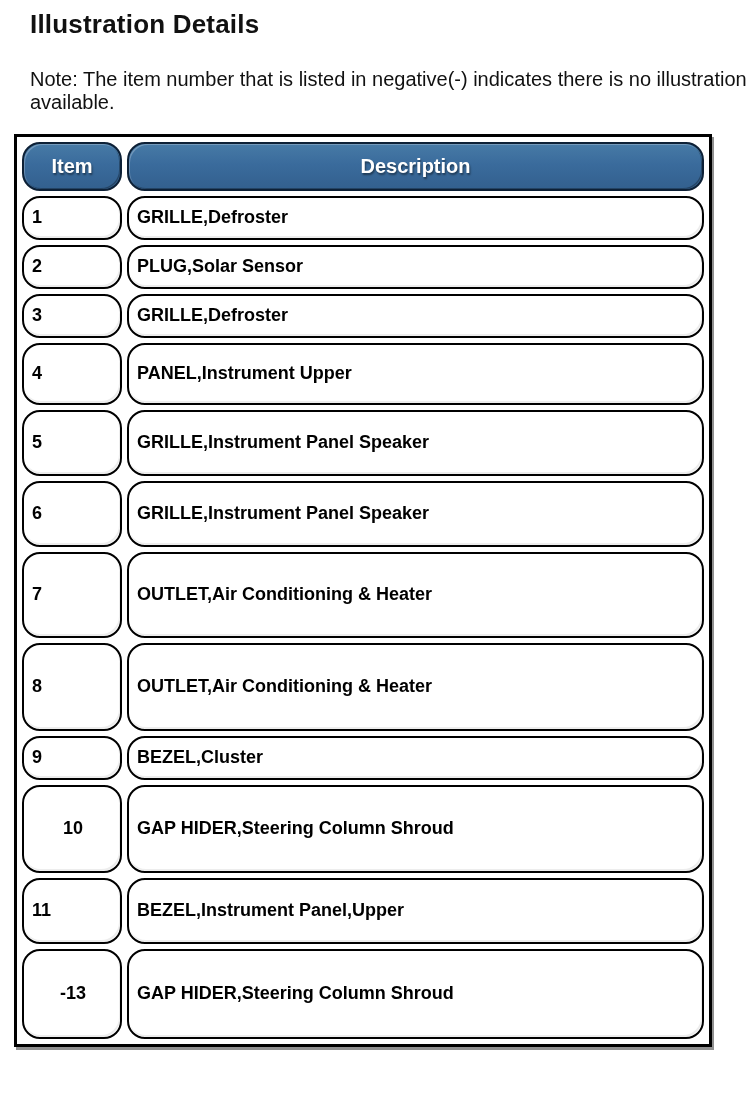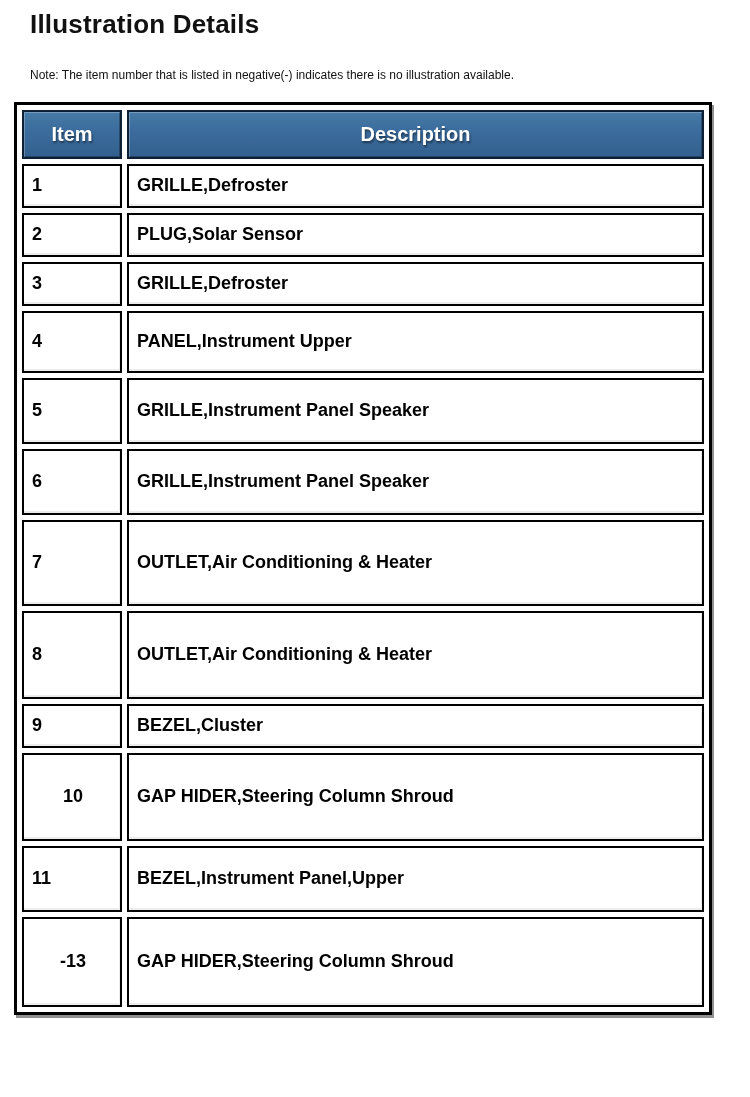--- a/index.html
+++ b/index.html
@@ -16,38 +16,39 @@
     margin: 10px 0 0 30px;
     font-size: 26px;
     font-weight: bold;
     color: #111111;
     line-height: 1.1;
     letter-spacing: 0.2px;
   }
 
   .page-note {
     margin: 29px 0 0 30px;
-    font-size: 12px;
+    font-size: 20px;
     color: #111111;
   }
 
   table.parts-table {
     margin: 20px 0 0 14px;
     width: 618px;
     table-layout: fixed;
     border-collapse: separate;
     border-spacing: 5px;
     border: 3px solid #000000;
     background: #ffffff;
     box-shadow: 2px 3px 0 #909090;
   }
 
   th, td {
     box-sizing: border-box;
     overflow: hidden;
+    border-radius: 18px;
   }
 
   th.header-cell {
     height: 49px;
     border: 2px solid #0d2036;
     background: linear-gradient(180deg, #477aa6 0%, #3a6b9c 45%, #33608e 100%);
     color: #ffffff;
     font-size: 20px;
     font-weight: bold;
     text-align: center;

